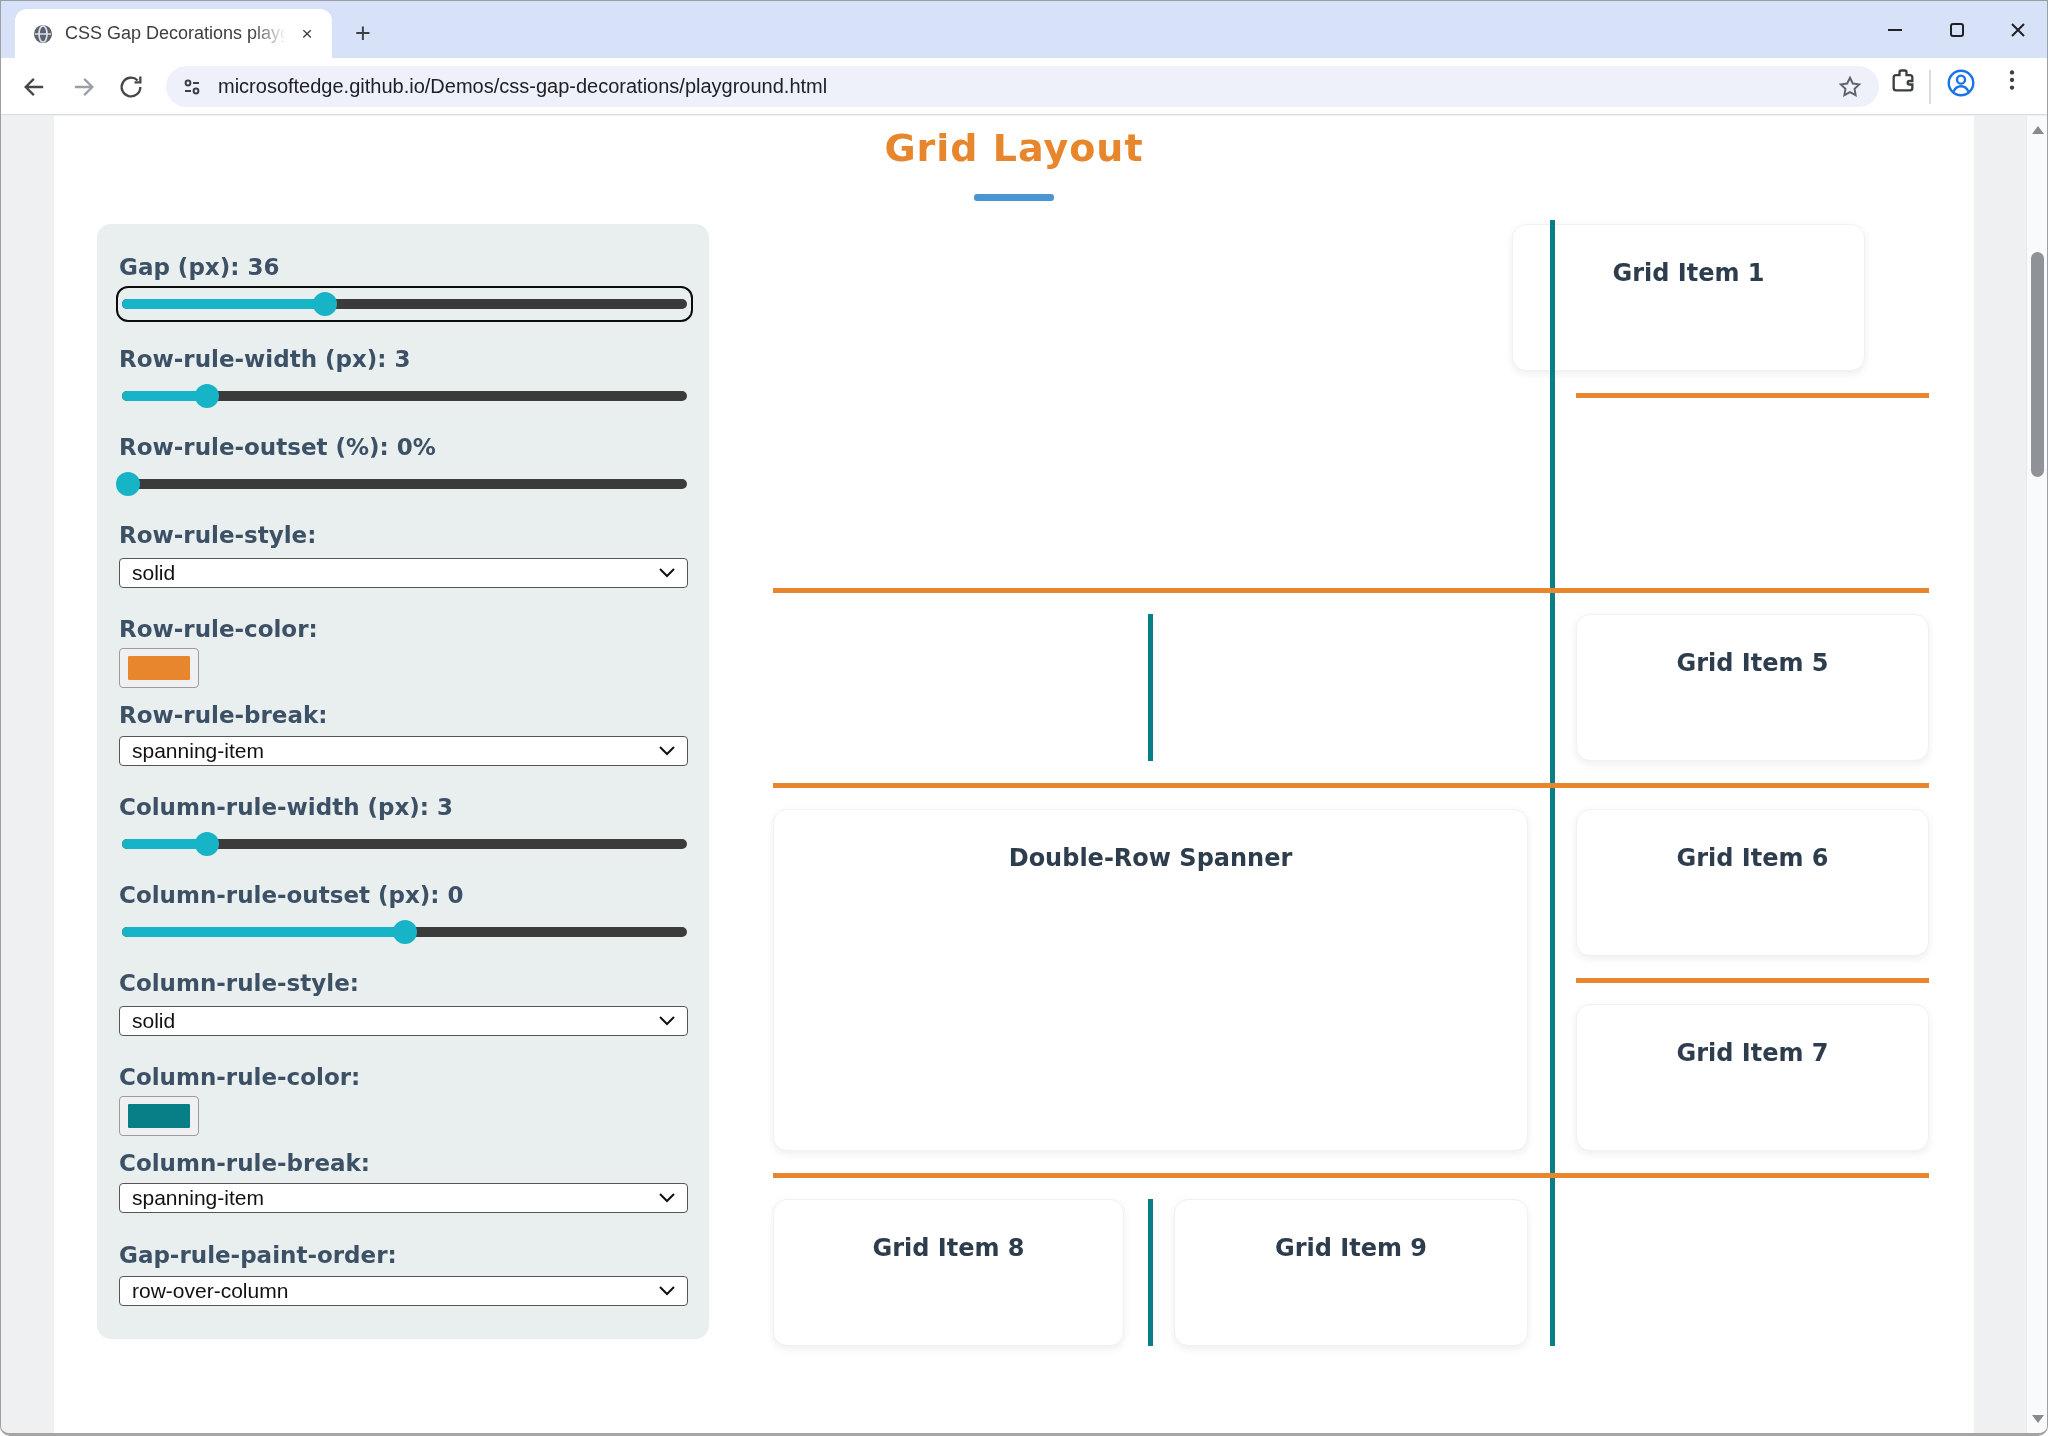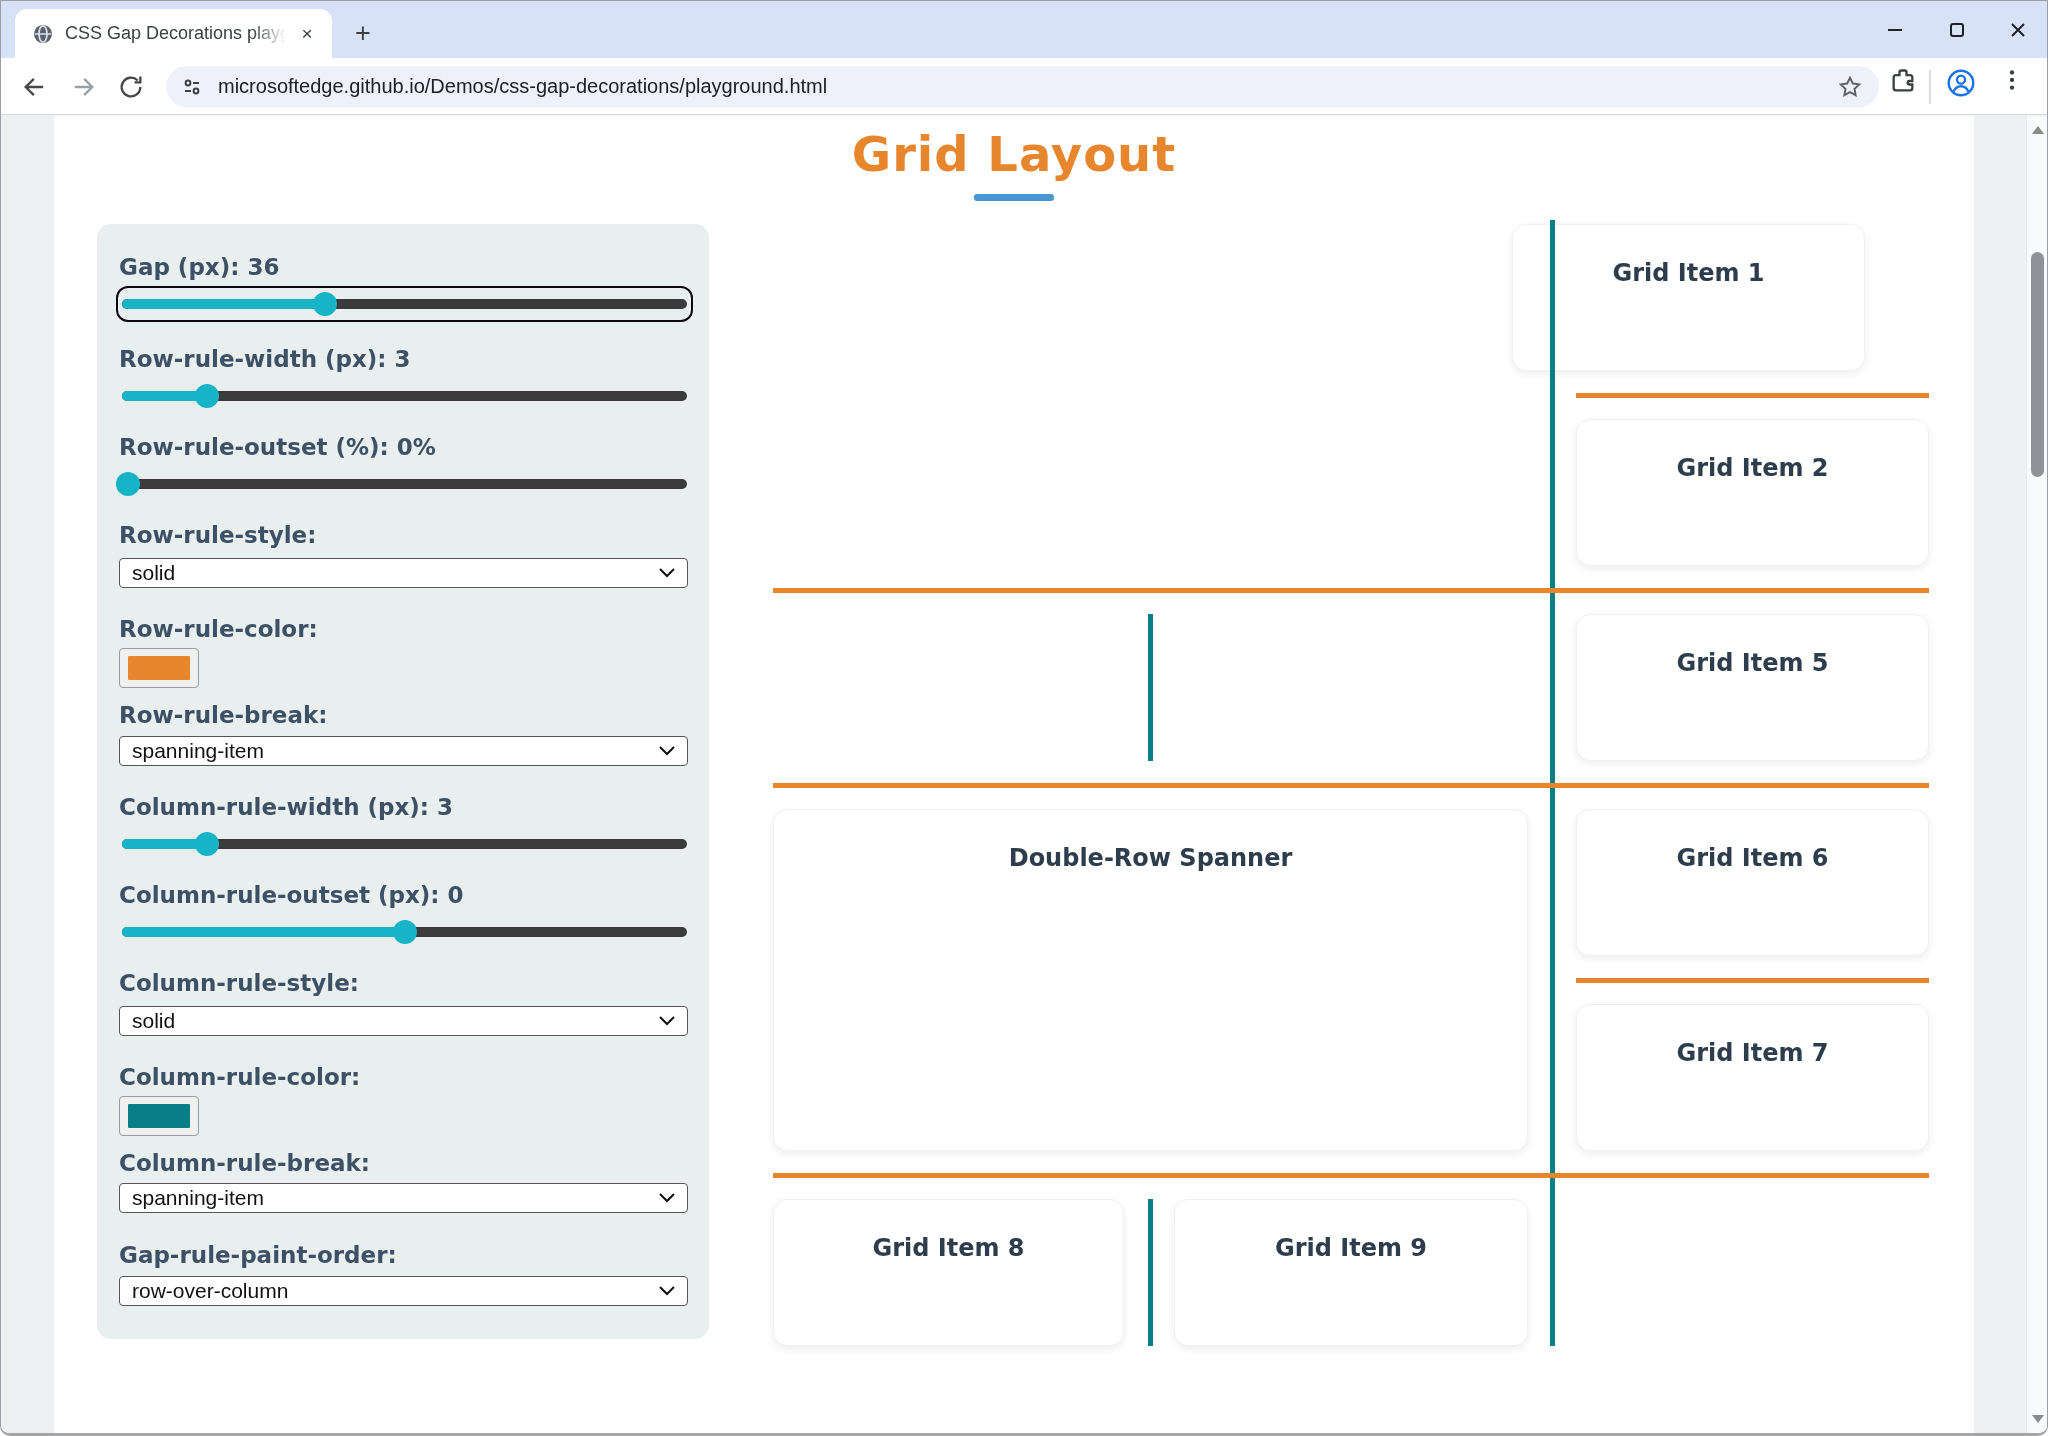--- a/index.html
+++ b/index.html
@@ -28,21 +28,21 @@
   .navbtn { position:absolute; top:9px; width:40px; height:40px; display:flex; align-items:center; justify-content:center; border-radius:50%; }
   .omnibox { position:absolute; left:165px; top:8px; width:1713px; height:41px; background:#eef1fa;
              border-radius:21px; display:flex; align-items:center; padding:0 16px 0 14px; }
   .url { font-size:20px; color:#202124; flex:1; margin-left:14px; white-space:nowrap; overflow:hidden; }
   .tool-right { position:absolute; top:9px; display:flex; align-items:center; }
 
   
   .viewport { position:absolute; left:0; top:115px; width:2027px; height:1317px; background:#eef0f2; }
   .content { position:absolute; left:53px; top:0; width:1920px; height:1317px; background:#fff; }
   .page-title { position:absolute; left:53px; top:10px; width:1920px; text-align:center;
-                font-family:"DejaVu Sans",sans-serif; font-size:48px; font-weight:700; color:var(--orange); letter-spacing:1px; }
+                font-family:"DejaVu Sans",sans-serif; font-size:38px; font-weight:700; color:var(--orange); letter-spacing:1px; }
   .title-rule { position:absolute; left:973px; top:78px; width:80px; height:7px; background:var(--blue); border-radius:3px; }
 
   
   .panel { position:absolute; left:96px; top:108px; width:612px; height:1115px; background:#e9eeef; border-radius:14px; }
   .ctl-label { position:absolute; left:22px; font-family:"DejaVu Sans",sans-serif; font-size:23px; font-weight:700; color:#3d5166; white-space:nowrap; }
   .slider { position:absolute; left:25px; width:565px; height:24px; }
   .slider .track { position:absolute; left:0; top:7px; width:100%; height:10px; background:#3b3b3b; border-radius:5px; }
   .slider .fill  { position:absolute; left:0; top:0; height:10px; background:var(--cyan); border-radius:5px; }
   .slider .thumb { position:absolute; top:-7px; width:24px; height:24px; margin-left:-12px; background:var(--cyan); border-radius:50%; }
   .slider.focused-box { outline:2px solid #0b0b0b; outline-offset:4px; border-radius:6px; }
@@ -258,21 +258,20 @@
     <div class="vrule" style="left:1147px; top:498px;  height:147px"></div>
     <div class="vrule" style="left:1147px; top:1083px; height:147px"></div>
 
     <div class="hrule" style="left:1575px; top:277px;  width:353px"></div>
     <div class="hrule" style="left:772px;  top:472px;  width:1156px"></div>
     <div class="hrule" style="left:772px;  top:667px;  width:1156px"></div>
     <div class="hrule" style="left:1575px; top:862px;  width:353px"></div>
     <div class="hrule" style="left:772px;  top:1057px; width:1156px"></div>
 
     <div class="card" style="left:1511px; top:108px;  width:353px; height:147px">Grid Item 1</div>
-    <div class="card" style="left:1575px; top:303px;  width:353px; height:147px">Grid Item 2</div>
     <div class="card" style="left:1575px; top:498px;  width:353px; height:147px">Grid Item 5</div>
     <div class="card" style="left:772px;  top:693px;  width:755px; height:342px">Double-Row Spanner</div>
     <div class="card" style="left:1575px; top:693px;  width:353px; height:147px">Grid Item 6</div>
     <div class="card" style="left:1575px; top:888px;  width:353px; height:147px">Grid Item 7</div>
     <div class="card" style="left:772px;  top:1083px; width:351px; height:147px">Grid Item 8</div>
     <div class="card" style="left:1173px; top:1083px; width:354px; height:147px">Grid Item 9</div>
   </div>
 
   <div class="scrollbar">
     <div class="sb-arrow" style="top:4px">

